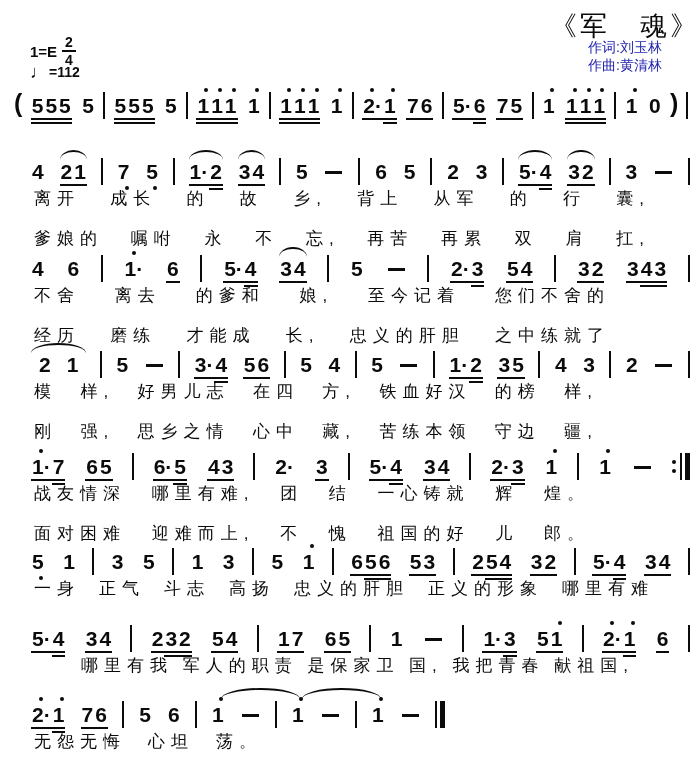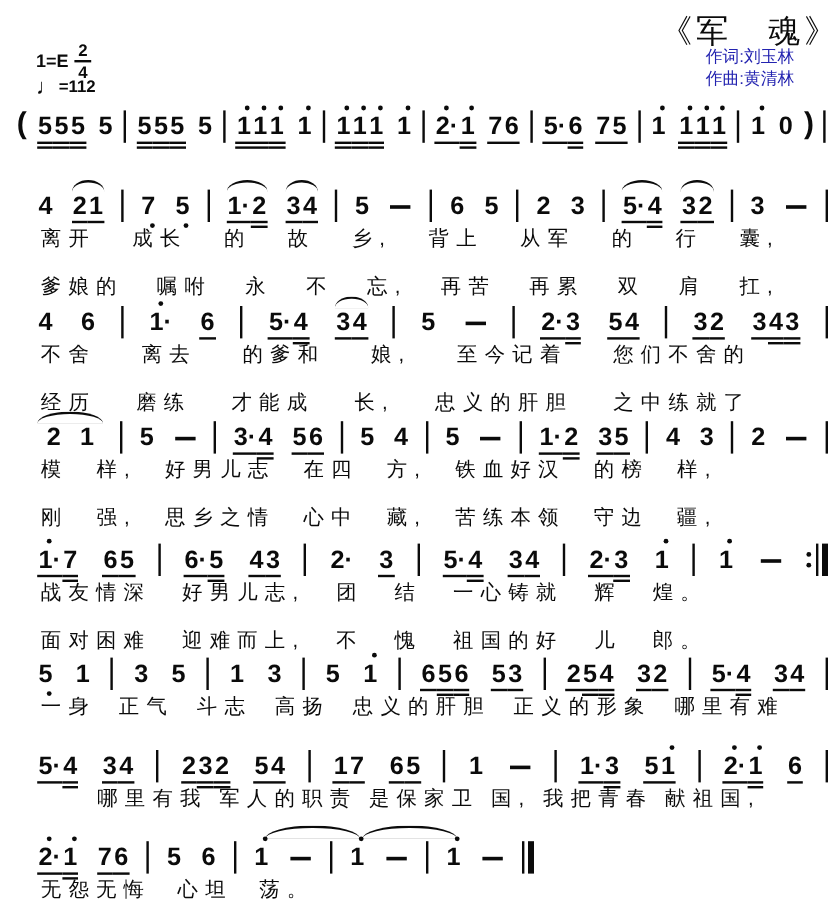--- a/index.html
+++ b/index.html
@@ -45,21 +45,21 @@
   .rdots{display:inline-flex;flex-direction:column;gap:5px;margin-right:1px;}
   .rdot{width:4px;height:4px;border-radius:50%;background:var(--ink);}
   .thinb{width:2px;height:27px;background:var(--ink);}
   .thickb{width:5px;height:27px;background:var(--ink);}
   .tie{position:absolute;top:-11px;height:9px;border-top:2px solid var(--ink);
        border-radius:50% 50% 0 0/100% 100% 0 0;}
   .lyr{position:absolute;left:4px;right:40px;display:flex;justify-content:space-between;
        font-size:17px;line-height:20px;white-space:nowrap;}
   .l1{top:33px;} .l2{top:61px;margin-top:12px;}
   .g{letter-spacing:6px;}
-  .s2 .lyr{right:64px;align-items:center;} .s3 .lyr{right:92px;} .s4 .lyr{right:100px;}
+  .s2 .lyr{right:80px;align-items:center;} .s3 .lyr{right:92px;} .s4 .lyr{right:100px;}
   .s5 .lyr{right:36px;align-items:center;} .s6 .lyr{right:56px;padding-left:47px;}
   .s7 .lyr{right:auto;width:228px;}
 </style>
 </head>
 <body>
 
 <div class="page">
   <div class="title">《军　魂》</div>
 
   <div class="keyrow">
@@ -775,21 +775,21 @@
             <i class="rdots">
               <i class="rdot"></i>
               <i class="rdot"></i>
             </i>
             <i class="thinb"></i>
             <i class="thickb"></i>
           </span>
         </div>
         <div class="lyr l1">
           <span class="g">战友情深</span>
-          <span class="g">好男儿志,</span>
+          <span class="g">哪里有难,</span>
           <span class="g">团</span>
           <span class="g">结</span>
           <span class="g">一心铸就</span>
           <span class="g">辉</span>
           <span class="g">煌。</span>
         </div>
         <div class="lyr l2">
           <span class="g">面对困难</span>
           <span class="g">迎难而上,</span>
           <span class="g">不</span>

